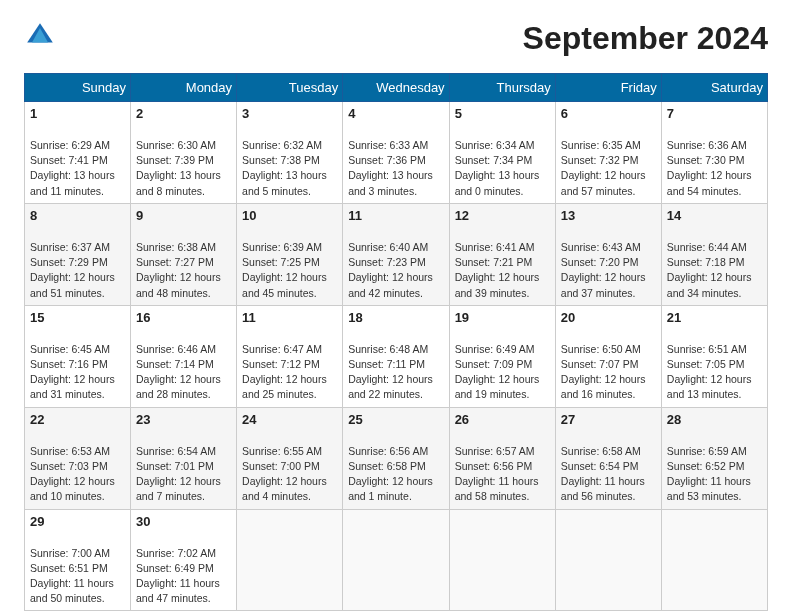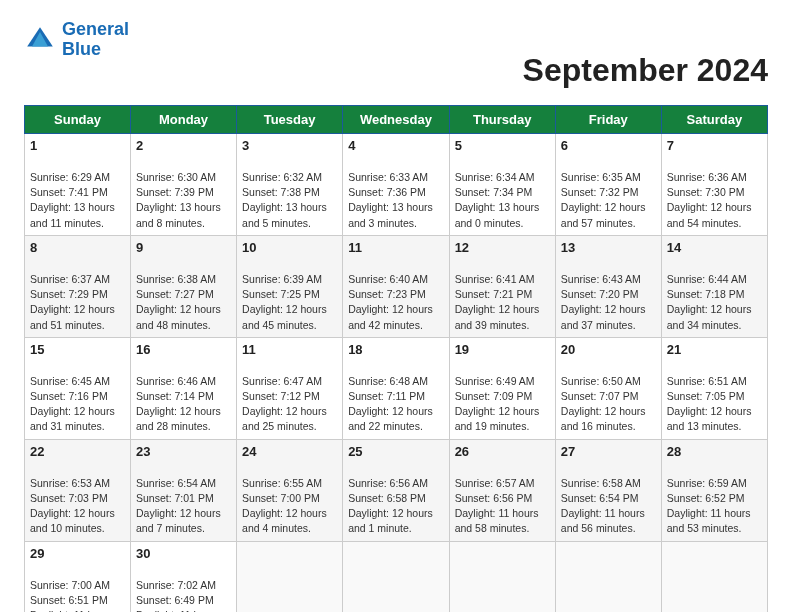--- a/index.html
+++ b/index.html
@@ -34,39 +34,38 @@
       width: 32px;
       height: 32px;
     }
     .title-block {
       text-align: right;
     }
     .main-title {
       font-size: 32px;
       font-weight: bold;
       color: #222;
-      margin-top: 32px;
     }
     .subtitle {
       font-size: 15px;
       color: #555;
       margin-top: 2px;
     }
     .calendar {
       width: 100%;
       border-collapse: collapse;
       font-size: 11px;
     }
     .calendar thead th {
-      background: #15803d;
+      background: #0369a1;
       color: #fff;
       padding: 6px 4px;
-      text-align: center;
+      text-align: right;
       font-size: 13px;
-      font-weight: bold;
+      font-weight: normal;
       border: 1px solid #1a5a9a;
     }
     .calendar tbody td {
       border: 1px solid #ccc;
       vertical-align: top;
       padding: 4px 5px;
       width: 107px;
       min-height: 80px;
       background: #fff;
     }
@@ -92,24 +91,20 @@
   </style>
 </head>
 <body>
 
 <div class="header">
   <div class="logo">
     <svg class="logo-icon" viewBox="0 0 40 40">
       <polygon points="20,4 36,28 4,28" fill="#1a6cb5"></polygon>
       <polygon points="20,10 30,28 10,28" fill="#3a9fd5"></polygon>
     </svg>
-    <div class="logo-text">
-      <span>General</span><br>
-      <span style="color:#1a6cb5">Blue</span>
-    </div>
   </div>
   <div class="title-block">
     <div class="main-title">September 2024</div>
   </div>
 </div>
 
 <table class="calendar">
   <thead>
     <tr id="header-row">
         <th>Sunday</th>

